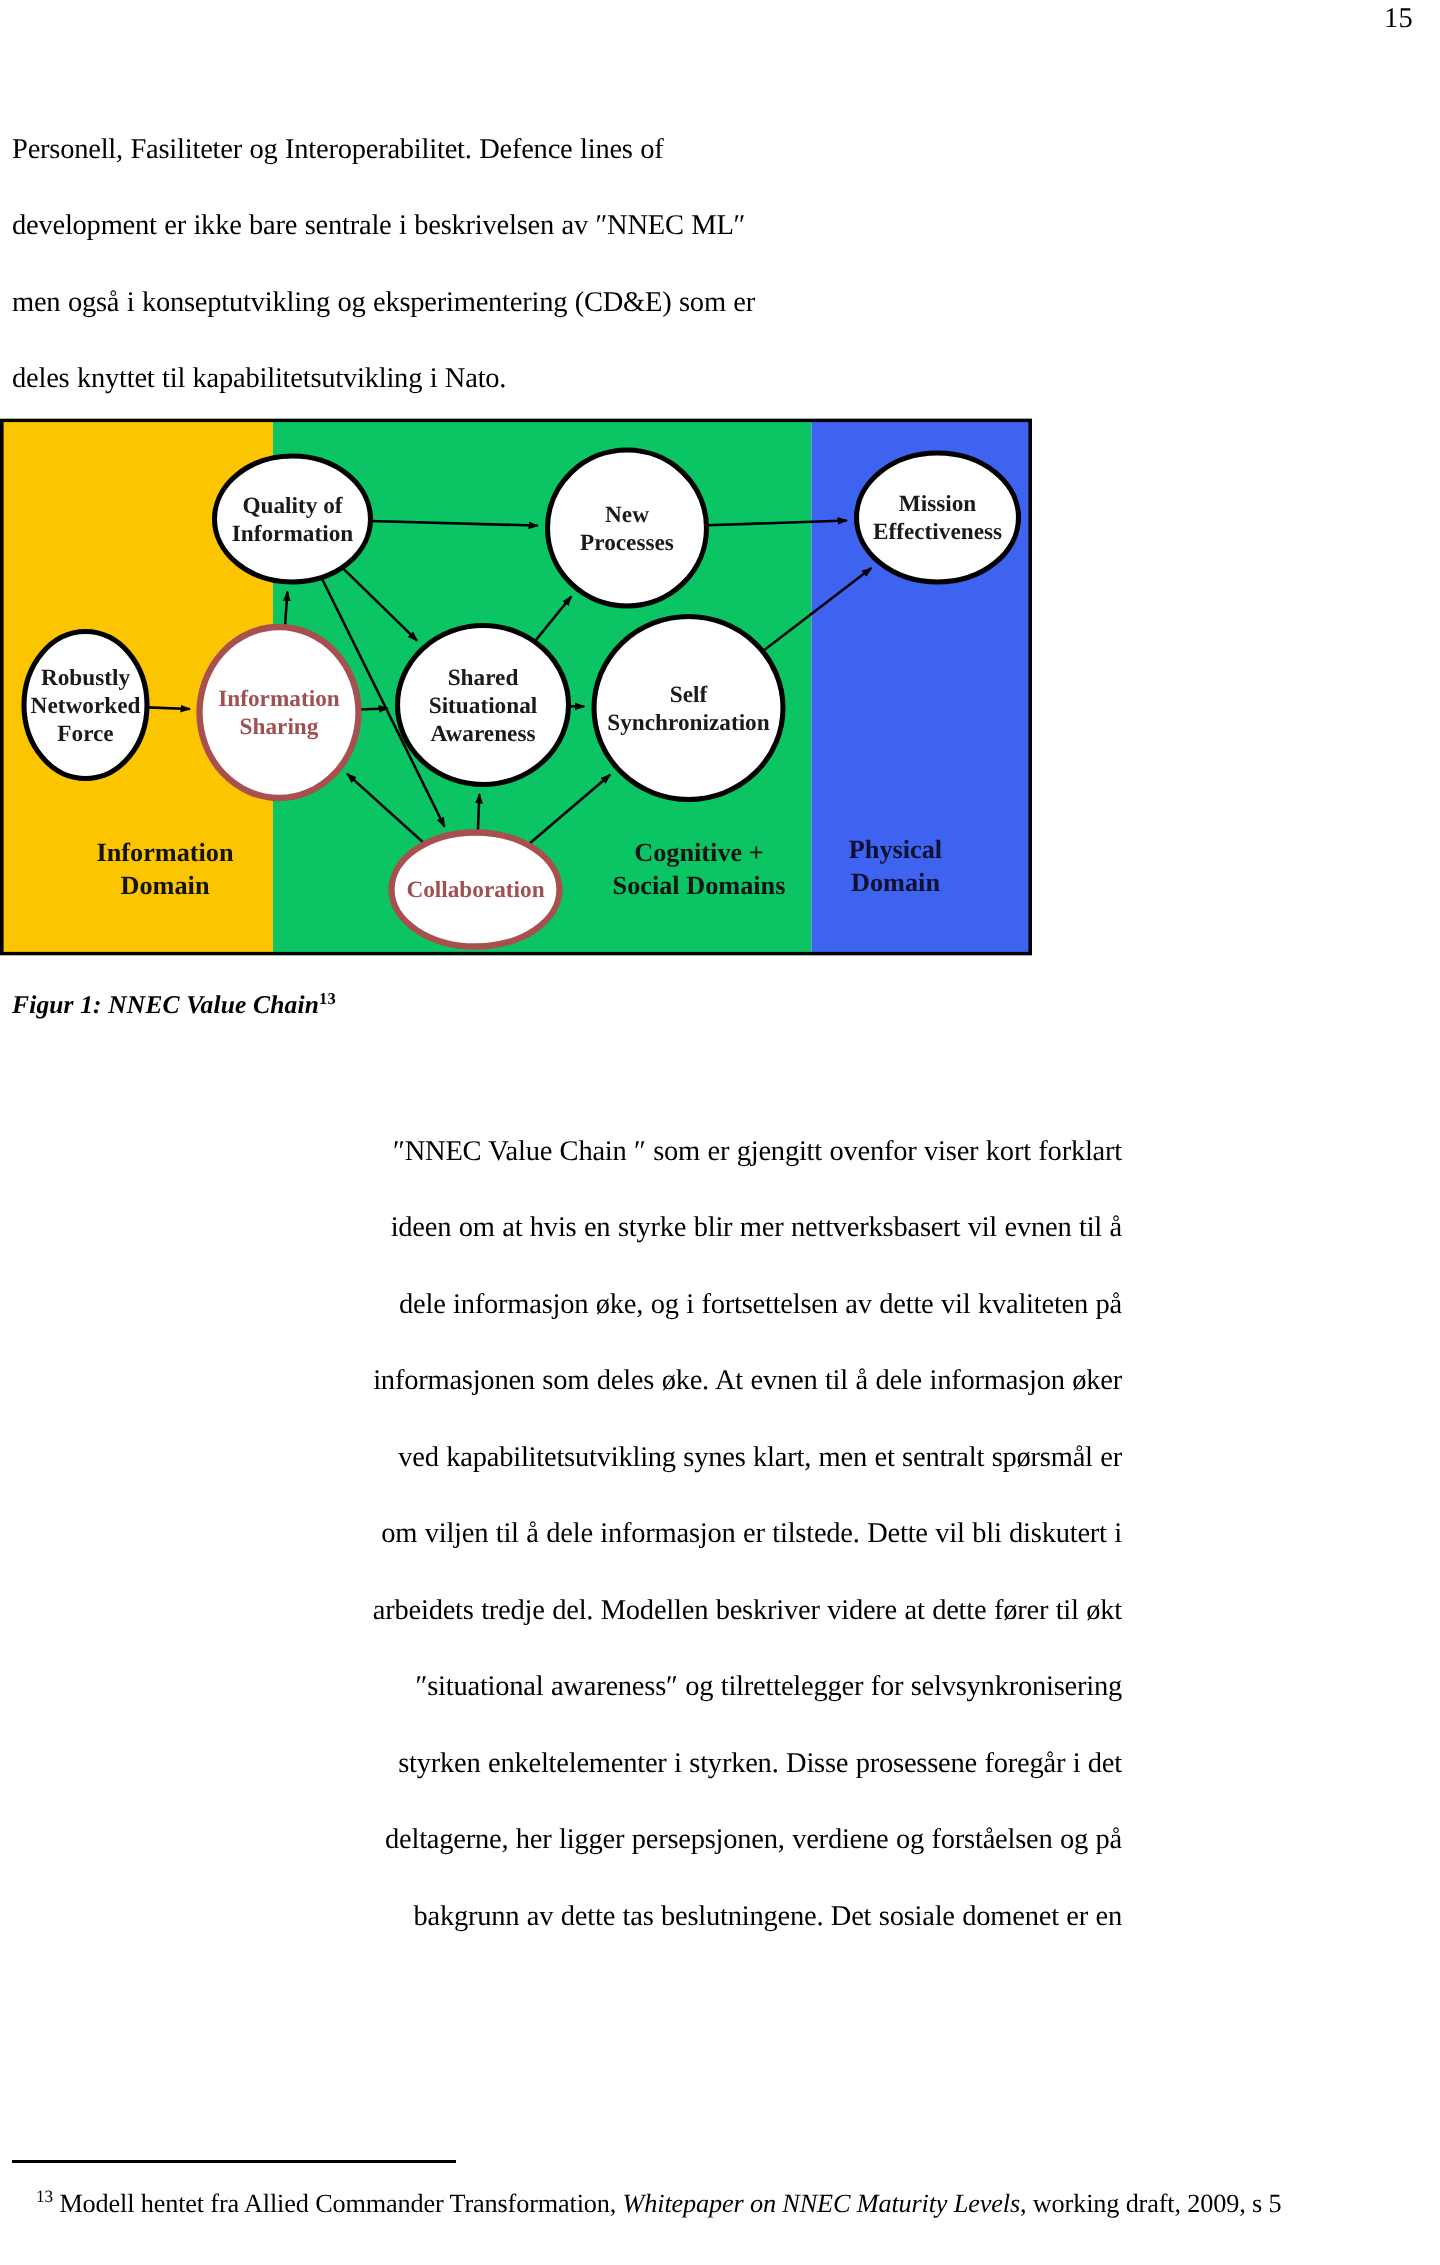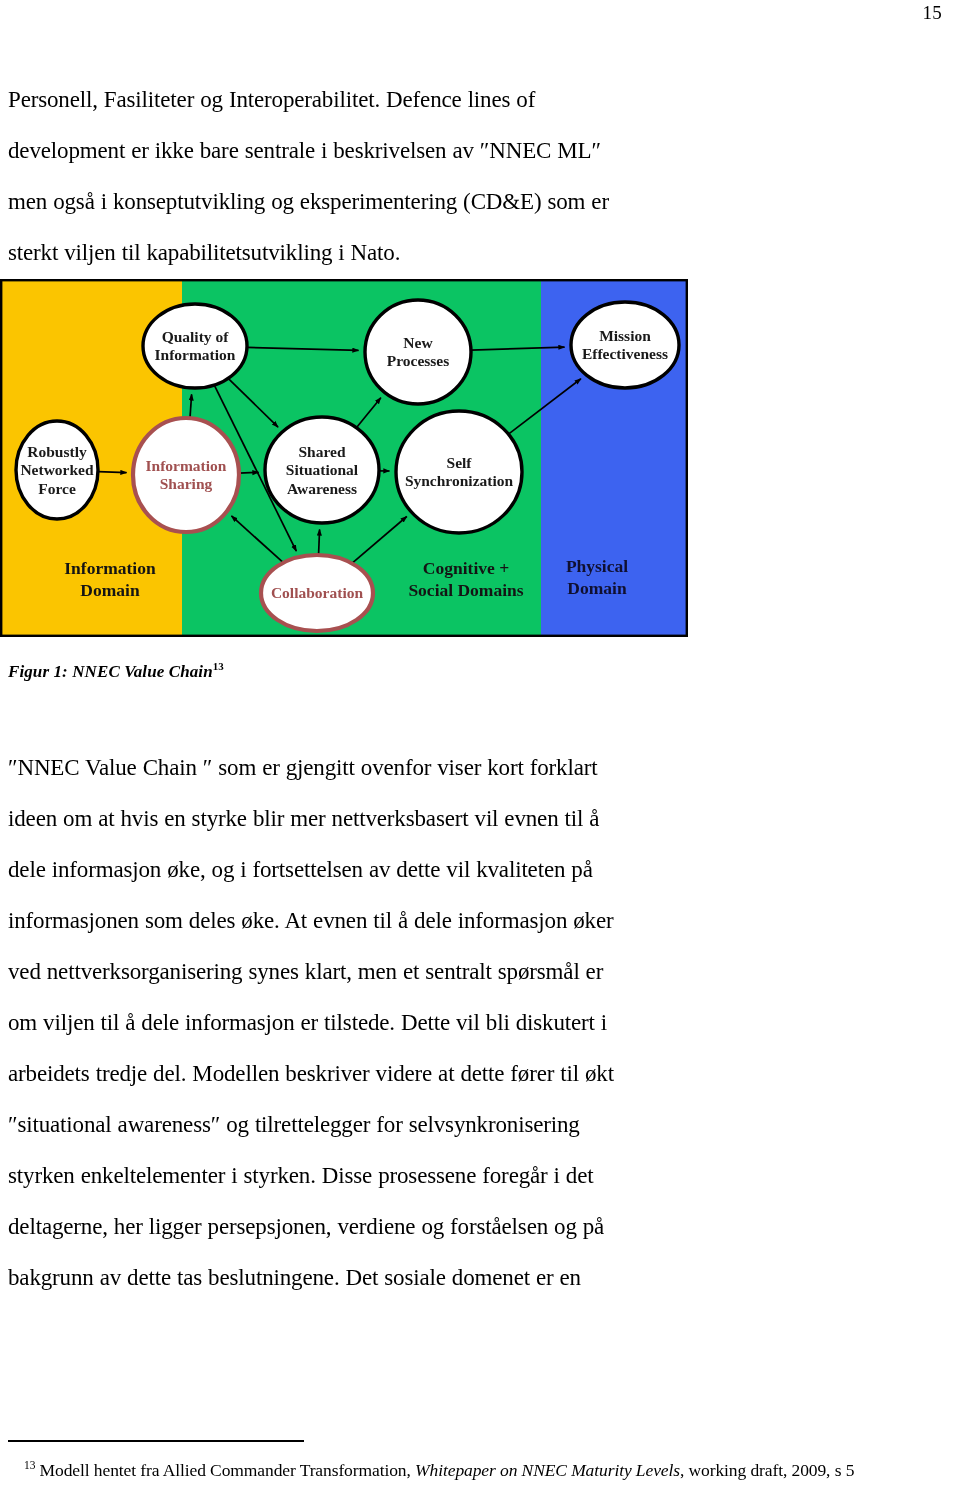--- a/index.html
+++ b/index.html
@@ -31,28 +31,28 @@
     font-size: 19px;
     line-height: 22px;
     letter-spacing: 0.2px;
   }
 
   
   .para {
     position: absolute;
     left: 8px;
     width: 740px;
-    font-size: 23px;
+    font-size: 19px;
     line-height: 51px;
     text-align: left;
     letter-spacing: -0.15px;
     word-spacing: 0.4px;
   }
   .para-top { top: 74px; }
-  .para-body { top: 742px; }
+  .para-body { top: 742px; text-align: right; }
 
   .para .ln { display: block; white-space: pre; }
 
   
   .fig-caption {
     position: absolute;
     left: 8px;
     top: 660px;
     font-size: 17px;
     font-style: italic;
@@ -115,21 +115,21 @@
 <body>
 
 <div class="page">
 
   <div class="page-number">15</div>
 
   <div class="para para-top">
     <span class="ln">Personell, Fasiliteter og Interoperabilitet. Defence lines of</span>
     <span class="ln">development er ikke bare sentrale i beskrivelsen av ″NNEC ML″</span>
     <span class="ln">men også i konseptutvikling og eksperimentering (CD&amp;E) som er</span>
-    <span class="ln">sterkt viljen til kapabilitetsutvikling i Nato.</span>
+    <span class="ln">deles knyttet til kapabilitetsutvikling i Nato.</span>
   </div>
 
   <div class="figure">
     <svg id="figure-svg" width="688" height="358" viewBox="0 0 688 358">
         <defs>
           <marker id="arrowhead" markerWidth="7" markerHeight="7" refX="6.2" refY="2.6" orient="auto" markerUnits="userSpaceOnUse">
             <path d="M0,0 L7,2.6 L0,5.2 Z" fill="#000"></path>
           </marker>
         </defs>
         <rect x="0" y="0" width="182" height="358" fill="#FBC500"></rect>
@@ -214,21 +214,21 @@
   <div class="fig-caption">
     <span>Figur 1:</span>
     <span>NNEC Value Chain</span><sup>13</sup>
   </div>
 
   <div class="para para-body">
     <span class="ln">″NNEC Value Chain ″ som er gjengitt ovenfor viser kort forklart</span>
     <span class="ln">ideen om at hvis en styrke blir mer nettverksbasert vil evnen til å</span>
     <span class="ln">dele informasjon øke, og i fortsettelsen av dette vil kvaliteten på</span>
     <span class="ln">informasjonen som deles øke. At evnen til å dele informasjon øker</span>
-    <span class="ln">ved nettverksorganisering synes klart, men et sentralt spørsmål er</span>
+    <span class="ln">ved kapabilitetsutvikling synes klart, men et sentralt spørsmål er</span>
     <span class="ln">om viljen til å dele informasjon er tilstede. Dette vil bli diskutert i</span>
     <span class="ln">arbeidets tredje del. Modellen beskriver videre at dette fører til økt</span>
     <span class="ln">″situational awareness″ og tilrettelegger for selvsynkronisering</span>
     <span class="ln">styrken enkeltelementer i styrken. Disse prosessene foregår i det</span>
     <span class="ln">deltagerne, her ligger persepsjonen, verdiene og forståelsen og på</span>
     <span class="ln">bakgrunn av dette tas beslutningene. Det sosiale domenet er en</span>
   </div>
 
   <div class="footnote-rule"></div>
 

